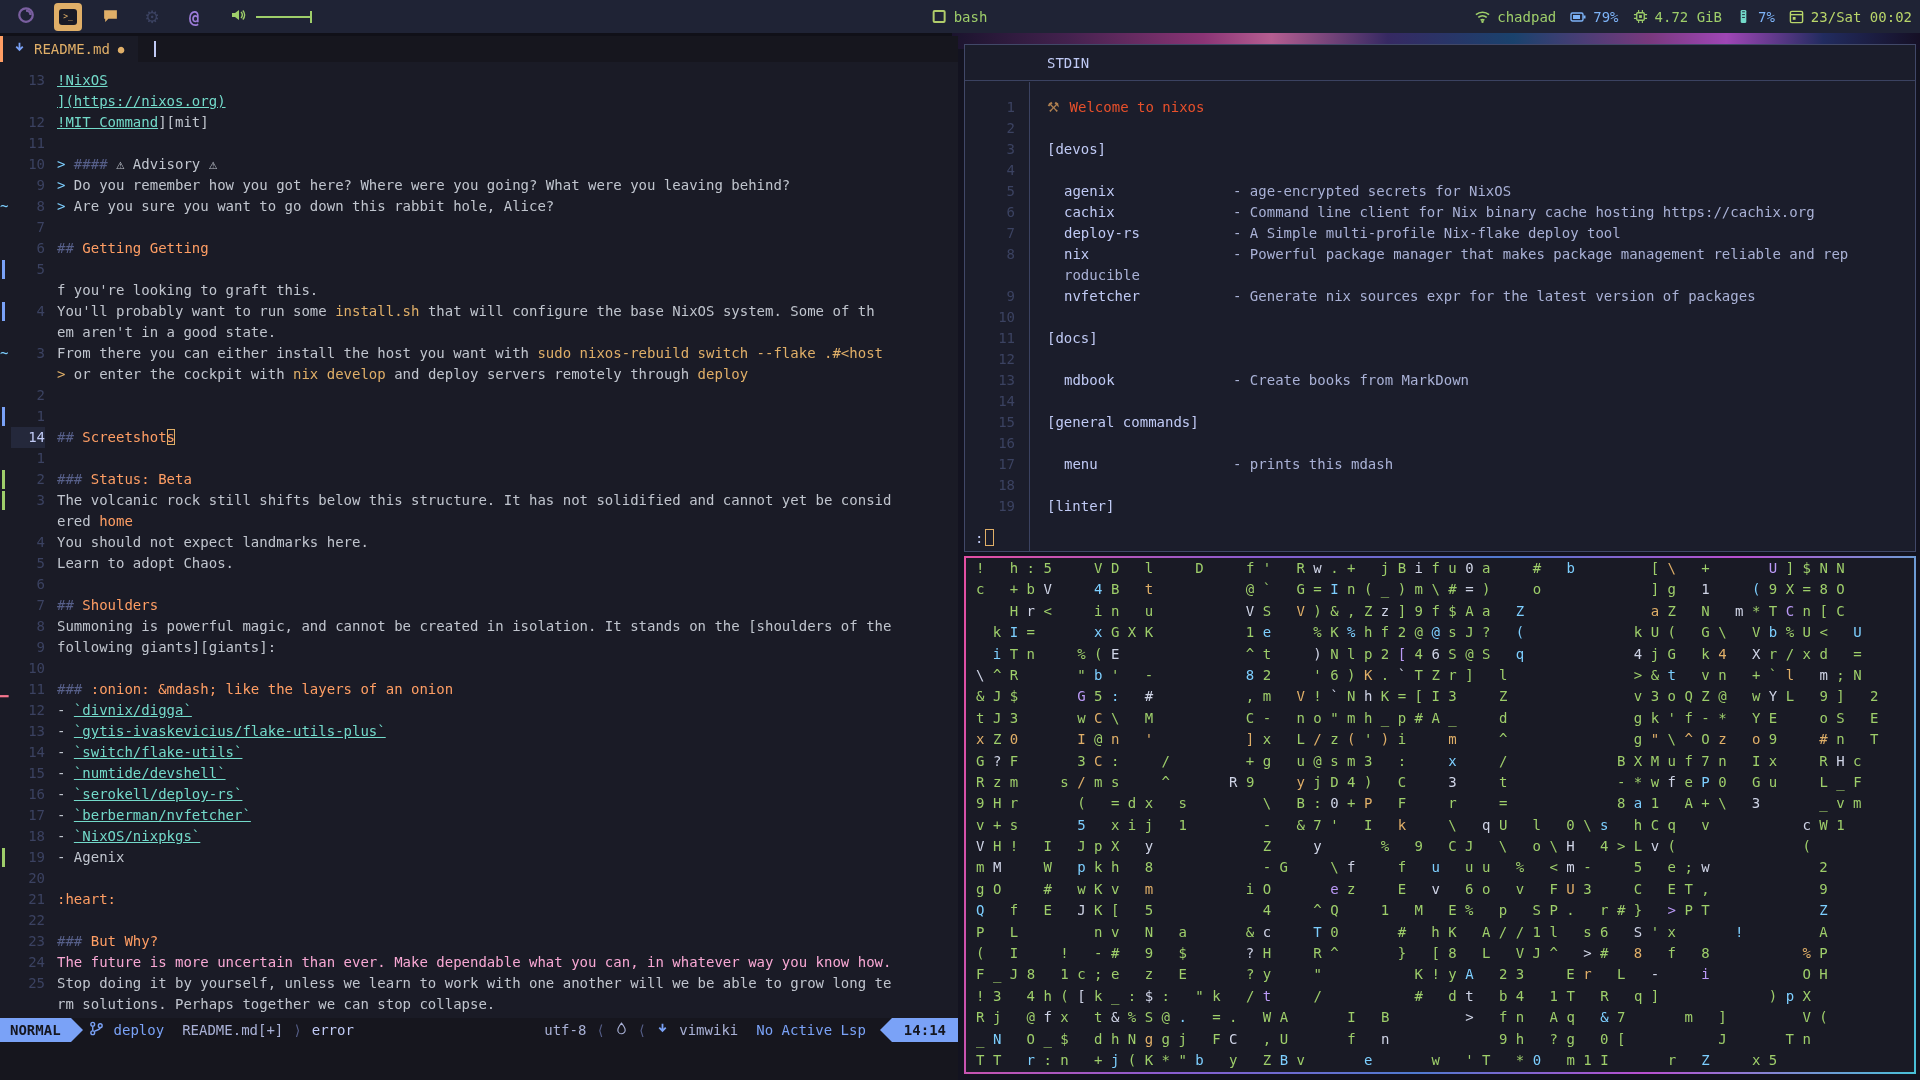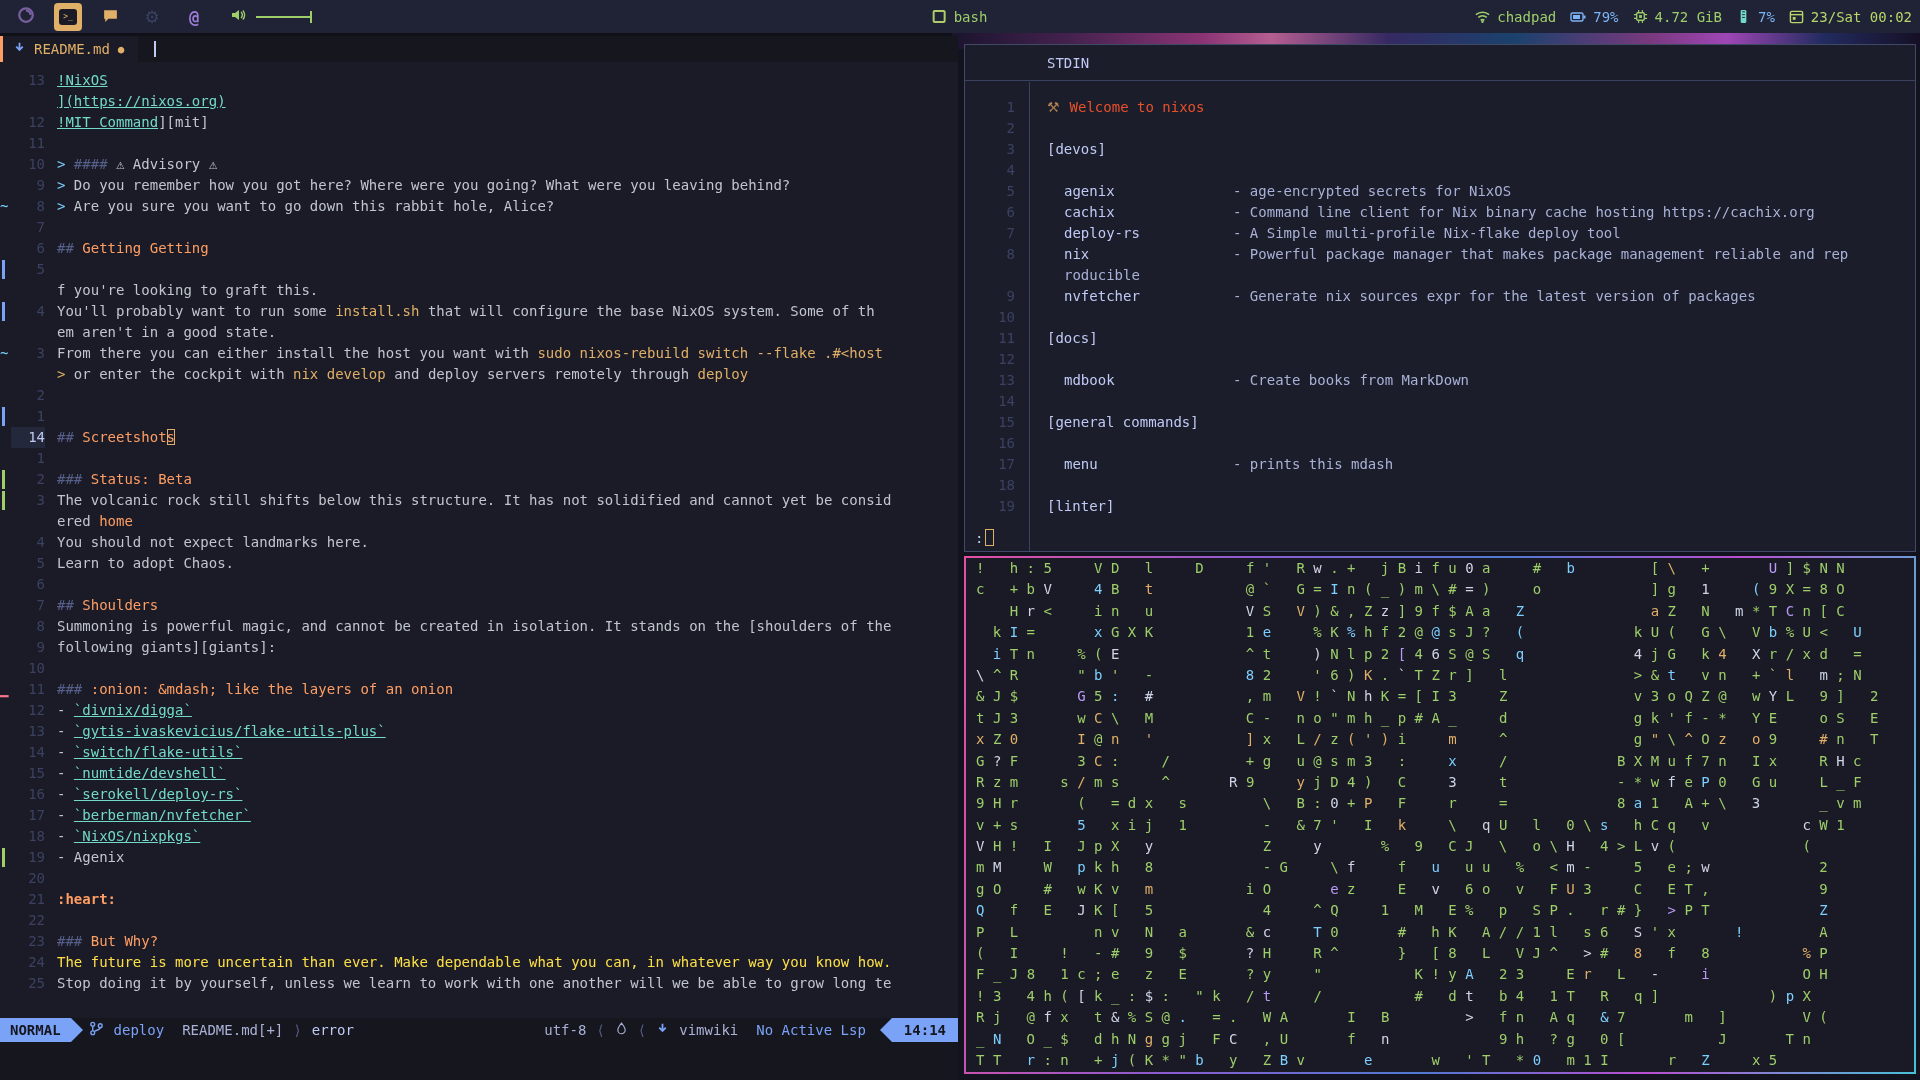--- a/index.html
+++ b/index.html
@@ -230,26 +230,26 @@
       <div class="ed-row"><span class="ed-sign"><span class="del">▁</span></span><span class="ed-num">11</span><span class="ed-text"><span style="color: rgb(86, 95, 137);">### </span><span style="color: rgb(255, 158, 100);">:onion: &amp;mdash; like the layers of an onion</span></span></div>
       <div class="ed-row"><span class="ed-sign"></span><span class="ed-num">12</span><span class="ed-text"><span style="color: rgb(192, 197, 206);">- </span><span class="u" style="color: rgb(115, 218, 202);">`divnix/digga`</span></span></div>
       <div class="ed-row"><span class="ed-sign"></span><span class="ed-num">13</span><span class="ed-text"><span style="color: rgb(192, 197, 206);">- </span><span class="u" style="color: rgb(115, 218, 202);">`gytis-ivaskevicius/flake-utils-plus`</span></span></div>
       <div class="ed-row"><span class="ed-sign"></span><span class="ed-num">14</span><span class="ed-text"><span style="color: rgb(192, 197, 206);">- </span><span class="u" style="color: rgb(115, 218, 202);">`switch/flake-utils`</span></span></div>
       <div class="ed-row"><span class="ed-sign"></span><span class="ed-num">15</span><span class="ed-text"><span style="color: rgb(192, 197, 206);">- </span><span class="u" style="color: rgb(115, 218, 202);">`numtide/devshell`</span></span></div>
       <div class="ed-row"><span class="ed-sign"></span><span class="ed-num">16</span><span class="ed-text"><span style="color: rgb(192, 197, 206);">- </span><span class="u" style="color: rgb(115, 218, 202);">`serokell/deploy-rs`</span></span></div>
       <div class="ed-row"><span class="ed-sign"></span><span class="ed-num">17</span><span class="ed-text"><span style="color: rgb(192, 197, 206);">- </span><span class="u" style="color: rgb(115, 218, 202);">`berberman/nvfetcher`</span></span></div>
       <div class="ed-row"><span class="ed-sign"></span><span class="ed-num">18</span><span class="ed-text"><span style="color: rgb(192, 197, 206);">- </span><span class="u" style="color: rgb(115, 218, 202);">`NixOS/nixpkgs`</span></span></div>
       <div class="ed-row"><span class="ed-sign"><span class="bar add"></span></span><span class="ed-num">19</span><span class="ed-text"><span style="color: rgb(192, 197, 206);">- Agenix</span></span></div>
       <div class="ed-row"><span class="ed-sign"></span><span class="ed-num">20</span><span class="ed-text"></span></div>
-      <div class="ed-row"><span class="ed-sign"></span><span class="ed-num">21</span><span class="ed-text"><span style="color: rgb(255, 158, 100); font-weight: bold;">:heart:</span></span></div>
+      <div class="ed-row"><span class="ed-sign"></span><span class="ed-num">21</span><span class="ed-text"><span style="color: rgb(255, 158, 100);">:heart:</span></span></div>
       <div class="ed-row"><span class="ed-sign"></span><span class="ed-num">22</span><span class="ed-text"></span></div>
       <div class="ed-row"><span class="ed-sign"></span><span class="ed-num">23</span><span class="ed-text"><span style="color: rgb(86, 95, 137);">### </span><span style="color: rgb(255, 158, 100);">But Why?</span></span></div>
-      <div class="ed-row"><span class="ed-sign"></span><span class="ed-num">24</span><span class="ed-text"><span style="color: #fde047; text-align: center;">The future is more uncertain than ever. Make dependable what you can, in whatever way you know how.</span></span></div>
+      <div class="ed-row"><span class="ed-sign"></span><span class="ed-num">24</span><span class="ed-text"><span style="color: #f9a8d4; text-align: center;">The future is more uncertain than ever. Make dependable what you can, in whatever way you know how.</span></span></div>
       <div class="ed-row"><span class="ed-sign"></span><span class="ed-num">25</span><span class="ed-text"><span style="color: rgb(192, 197, 206);">Stop doing it by yourself, unless we learn to work with one another will we be able to grow long te</span></span></div>
-      <div class="ed-row"><span class="ed-sign"></span><span class="ed-num"></span></div>
+      <div class="ed-row"><span class="ed-sign"></span><span class="ed-num"></span><span class="ed-text"><span style="color: rgb(192, 197, 206);">rm solutions. Perhaps together we can stop collapse.</span></span></div>
     </div>
   <div class="statusline">
     <span class="sl-mode">NORMAL</span>
     <div class="sl-left">
       <span id="branch-icon"><svg width="15" height="15" viewBox="0 0 16 16" style="color:#7aa2f7" xmlns="http://www.w3.org/2000/svg">
             <circle cx="4" cy="3.5" r="2" fill="none" stroke="currentColor" stroke-width="1.5"></circle>
             <circle cx="4" cy="12.5" r="2" fill="none" stroke="currentColor" stroke-width="1.5"></circle>
             <circle cx="12" cy="5" r="2" fill="none" stroke="currentColor" stroke-width="1.5"></circle>
             <path d="M4 5.5v5M12 7c0 3-5 2.5-6 4" stroke="currentColor" stroke-width="1.5" fill="none"></path>
           </svg></span>

